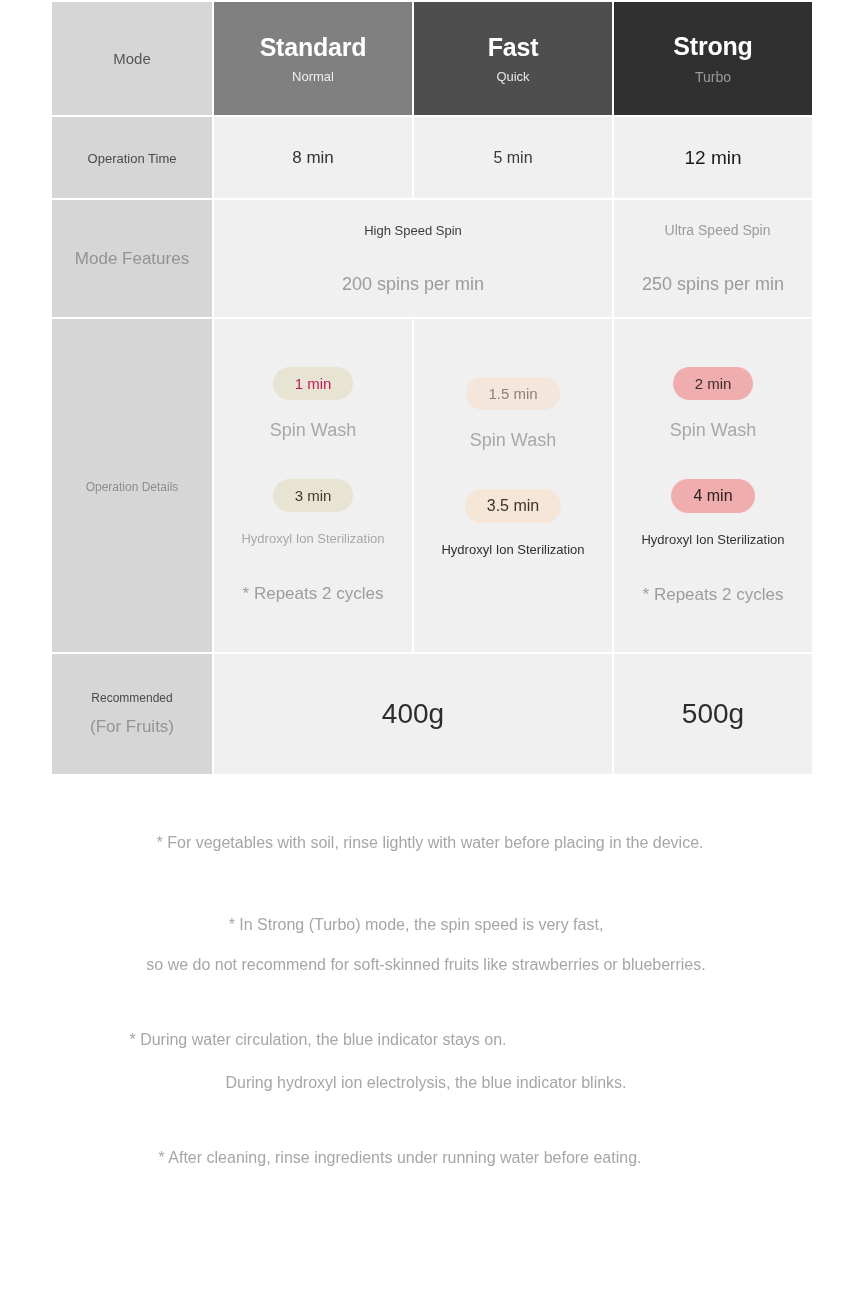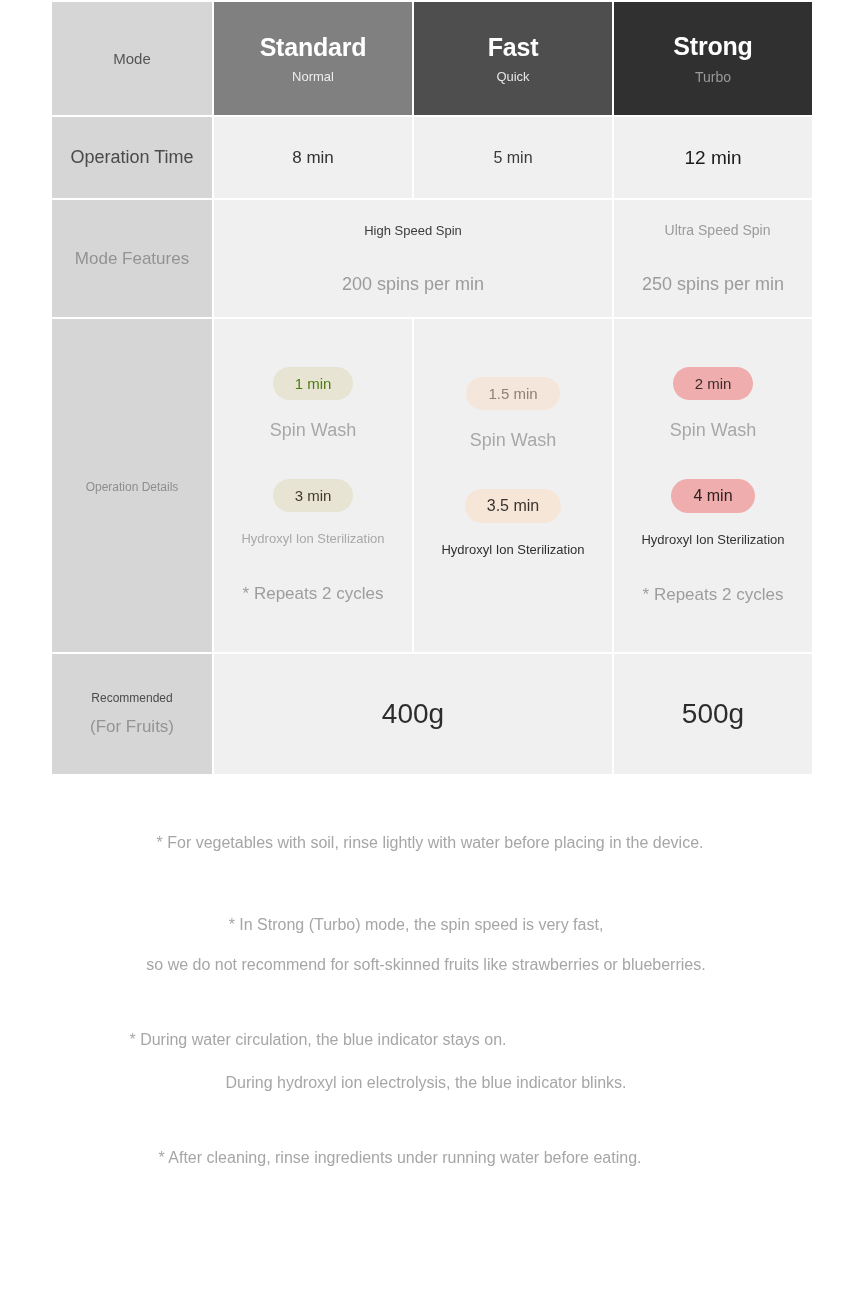--- a/index.html
+++ b/index.html
@@ -70,21 +70,21 @@
   .hdr-strong .hdr-sub   { color: #9a9a9a; font-size: 14px; }
 
   
   .lbl-cell {
     background: #d6d6d6;
   }
   .val-cell {
     background: #f0f0f0;
   }
 
-  .lbl-1 { font-size: 18px; color: #4a4a4a; }
+  .lbl-1 { font-size: 13px; color: #4a4a4a; }
   .lbl-2 { font-size: 17px; color: #939393; }
   .lbl-3 { font-size: 12px; color: #8e8e8e; }
 
   
   .row-optime   td { height: 81px; }
   .row-features td { height: 117px; }
   .row-details  td { height: 333px; }
   .row-recom    td { height: 120px; }
 
   
@@ -99,21 +99,21 @@
 
   
   .detail-stack { padding: 0 10px; }
   .pill {
     display: inline-block;
     border-radius: 999px;
     padding: 9px 22px;
     font-size: 15px;
     line-height: 1;
   }
-  .pill-a { background: #e8e4d3; color: #4d7c0f; text-align: right; }
+  .pill-a { background: #e8e4d3; color: #be185d; text-align: right; }
   .pill-b { background: #f4e6da; color: #8d8176; }
   .pill-c { background: #efadad; color: #3b2b2b; }
 
   .pill-a2 { background: #e8e4d3; color: #3f3a30; }
   .pill-b2 { background: #f6e6d8; color: #3b342e; font-size: 16px; }
   .pill-c2 { background: #f0adad; color: #2e2020; font-size: 16px; }
 
   .step-name {
     display: block;
     margin-top: 20px;

